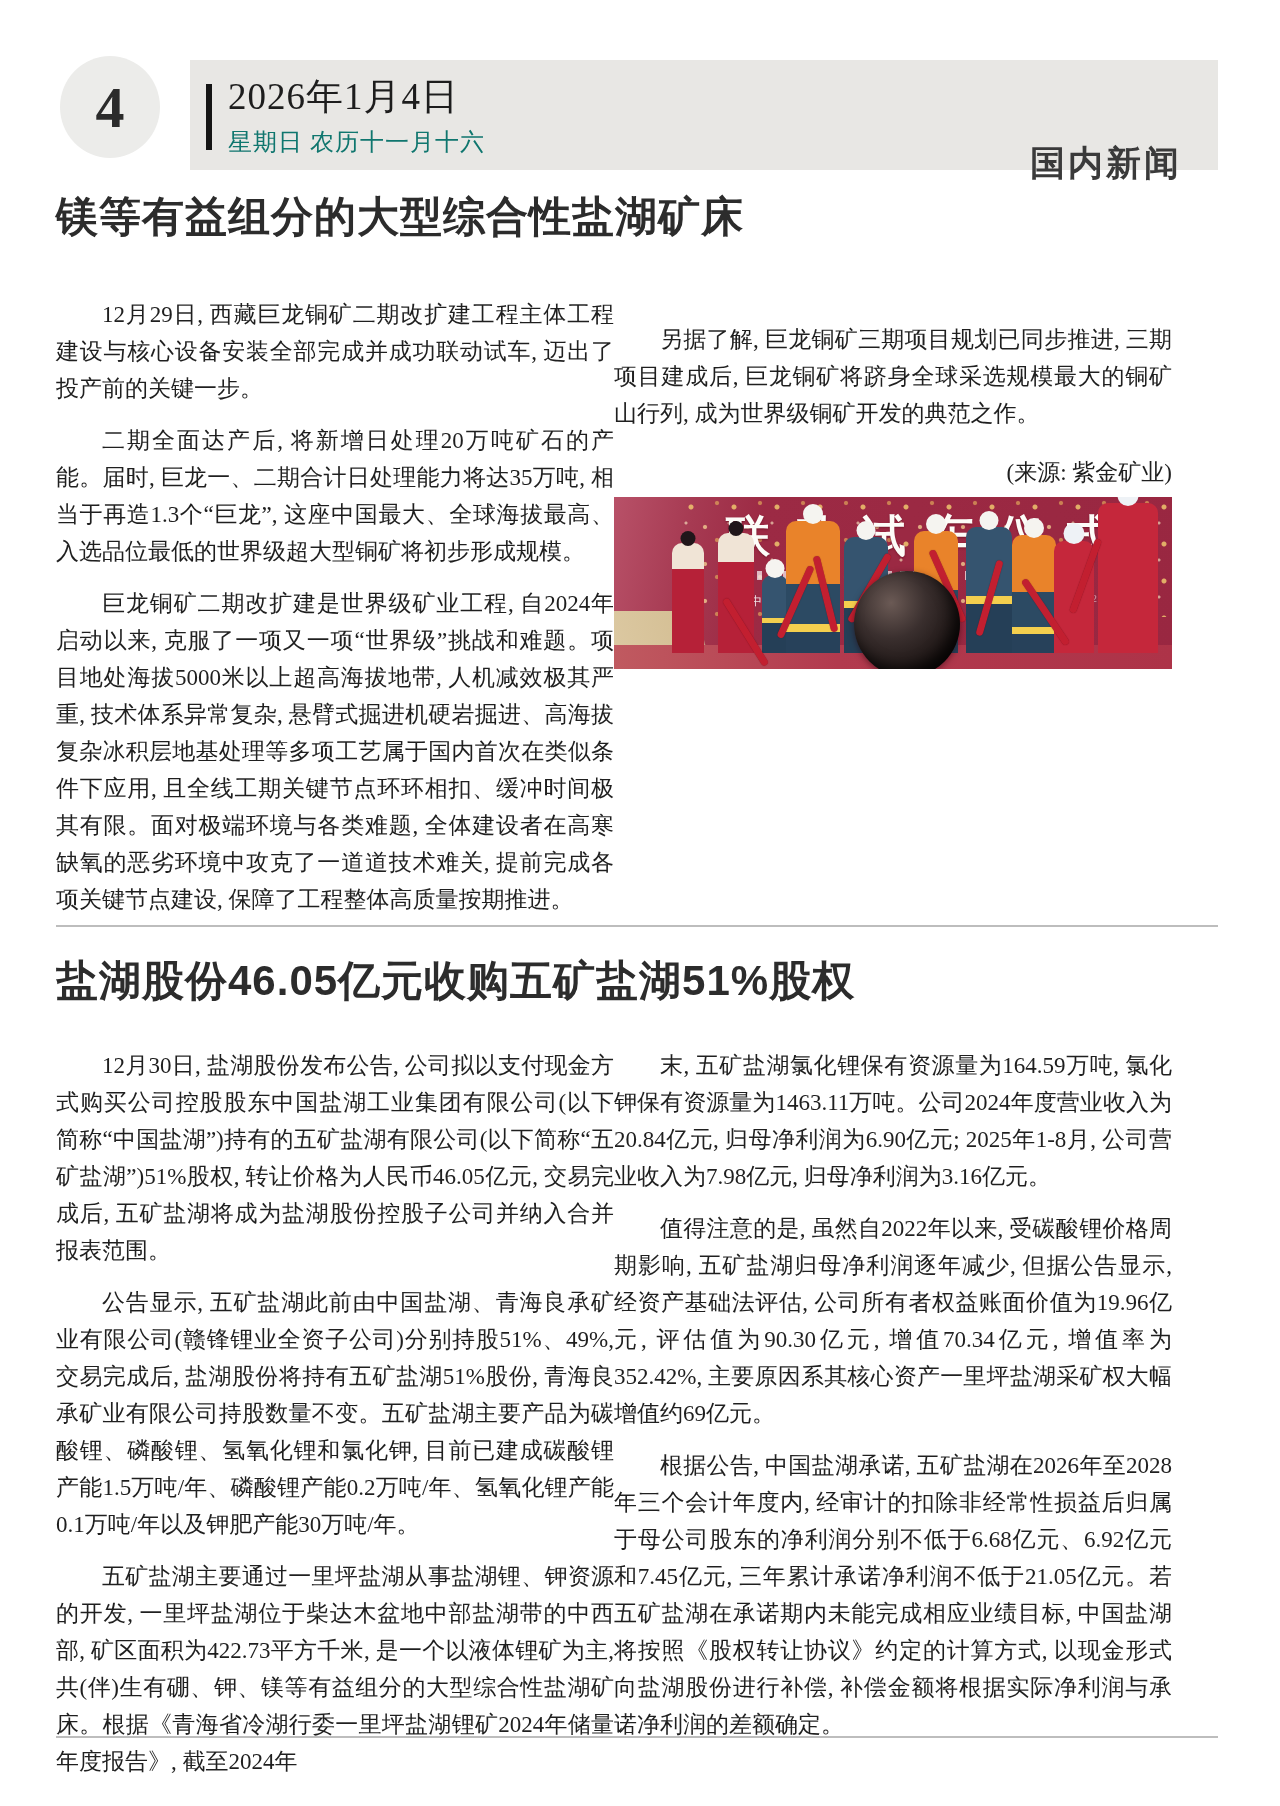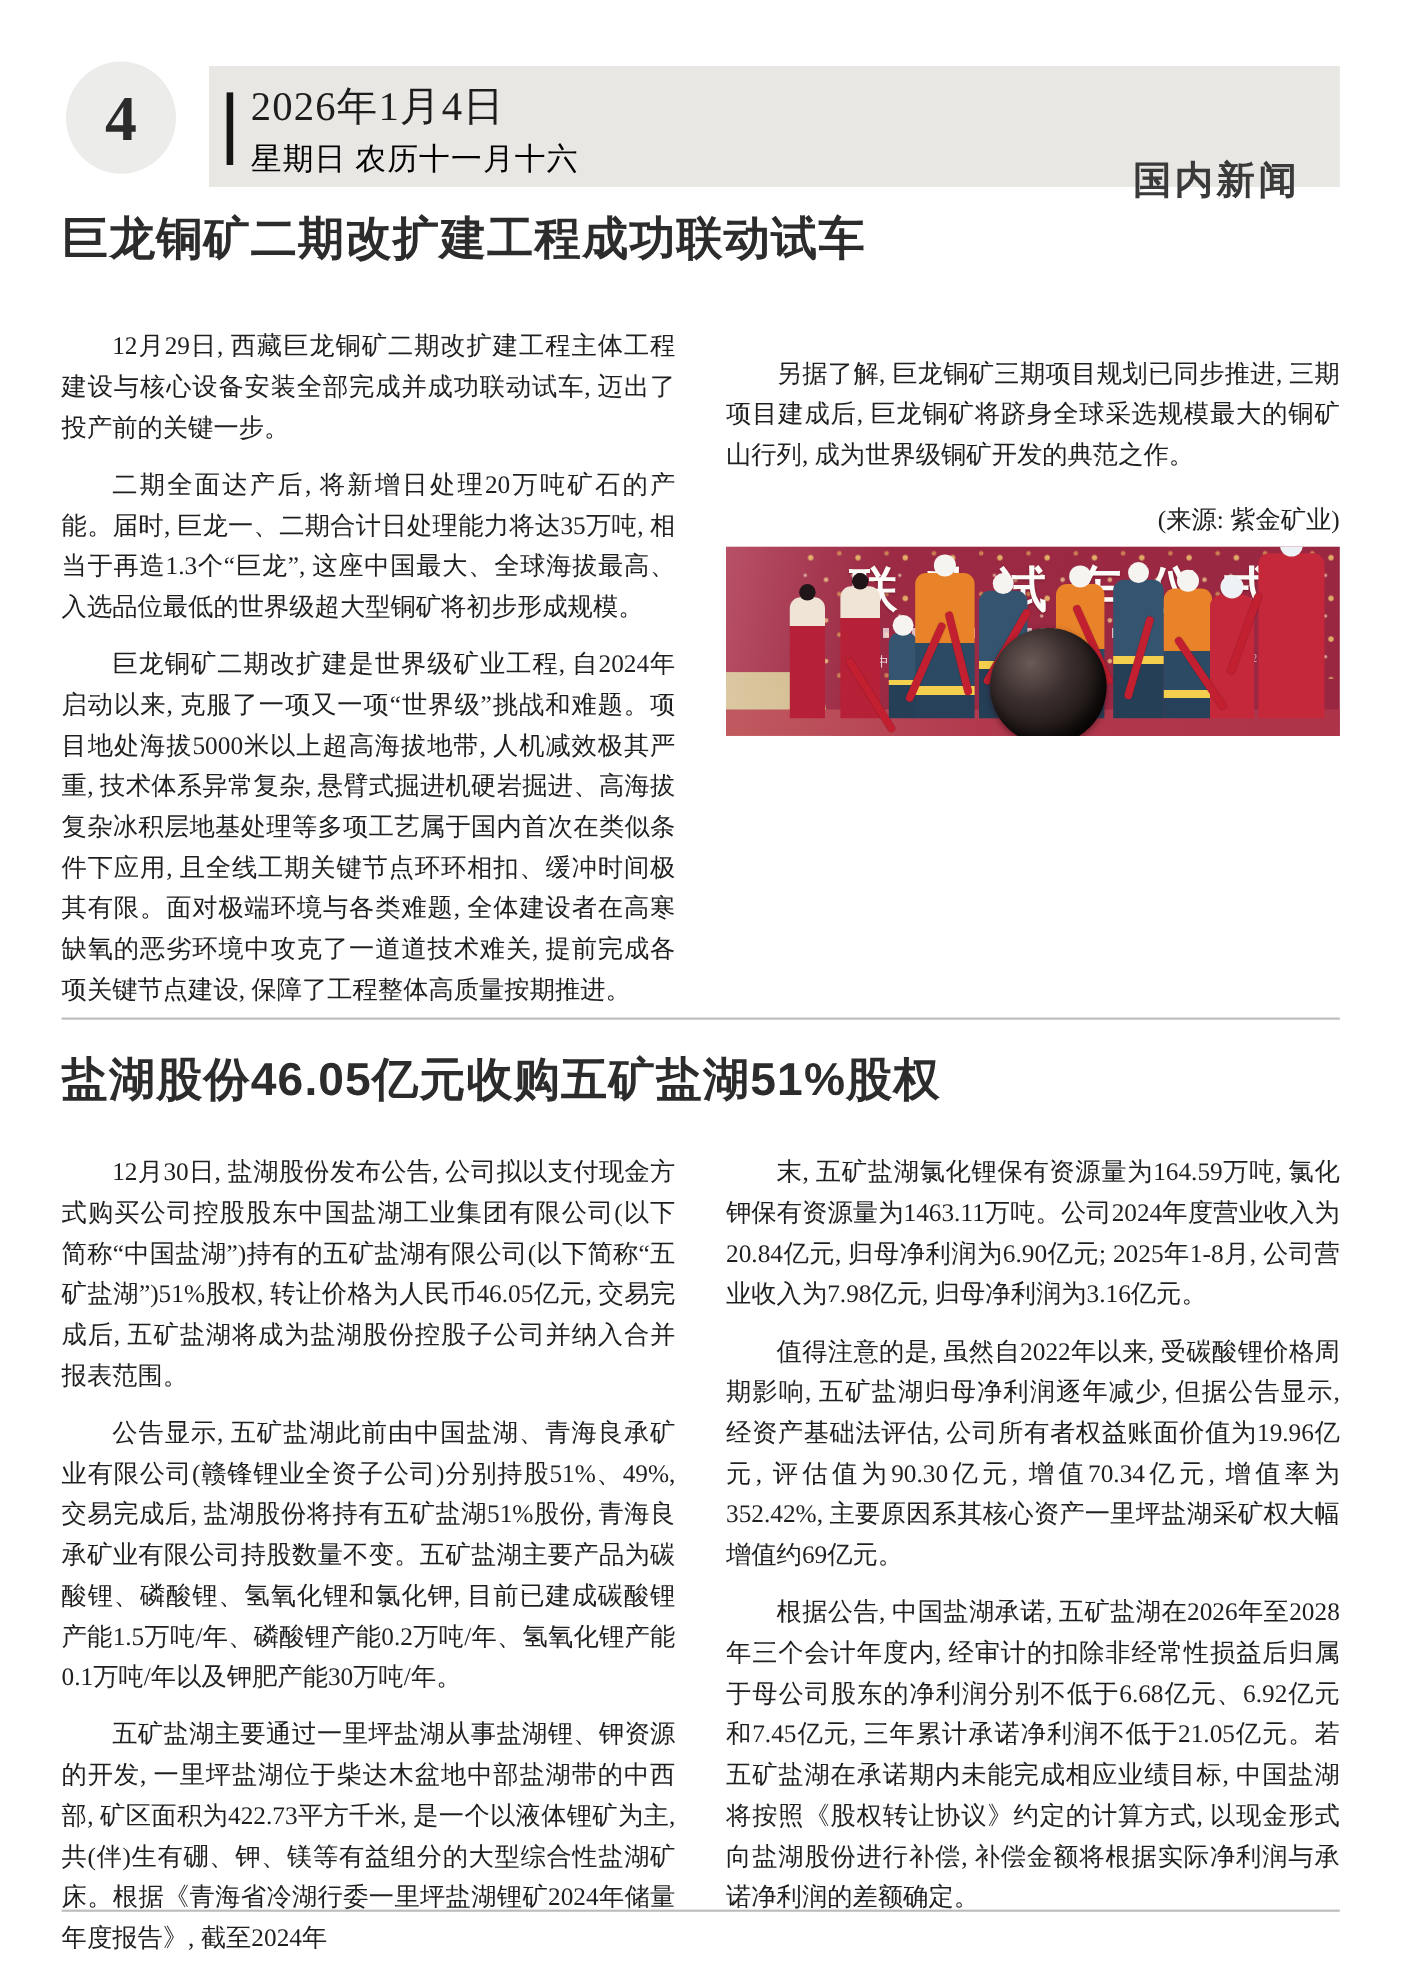--- a/index.html
+++ b/index.html
@@ -6,30 +6,30 @@
   .page{position:relative;width:1280px;height:1806px;background:#ffffff;overflow:hidden;
         font-family:"Liberation Serif","DejaVu Serif",serif;color:#1f1f1f;}
 
   
   .pagenum-circle{position:absolute;left:60px;top:56px;width:100px;height:102px;border-radius:50%;
         background:#ececea;display:flex;align-items:center;justify-content:center;}
   .pagenum-circle span{font-size:58px;font-weight:700;color:#2b2b2b;font-family:"Liberation Serif","DejaVu Serif",serif;}
   .header-band{position:absolute;left:190px;top:60px;width:1028px;height:110px;background:#e8e7e4;}
   .header-bar{position:absolute;left:16px;top:24px;width:6px;height:66px;background:#151515;}
   .header-date{position:absolute;left:38px;top:12px;font-size:37px;color:#1d1d1d;letter-spacing:1px;}
-  .header-lunar{position:absolute;left:38px;top:66px;font-size:28px;color:#000000;letter-spacing:1px;}
+  .header-lunar{position:absolute;left:38px;top:66px;font-size:24px;color:#0f766e;letter-spacing:1px;}
   .header-section{position:absolute;right:36px;top:32px;font-size:35px;font-weight:800;color:#3a3a3a;
         font-family:"Liberation Sans","DejaVu Sans",sans-serif;letter-spacing:3px;margin-top:48px;}
 
   
   .headline{position:absolute;left:56px;width:1162px;font-size:42px;line-height:50px;font-weight:900;
         color:#2c2c2c;font-family:"Liberation Sans","DejaVu Sans",sans-serif;letter-spacing:1px;}
   #headline1{top:192px;}
   #headline2{top:956px;}
-  .cols{position:absolute;left:56px;width:1162px;display:flex;gap:46px;}
+  .cols{position:absolute;left:56px;width:1162px;display:flex;}
   #a1cols{top:288px;}
   #a2cols{top:1040px;}
   .col{width:558px;}
   .col.pad8{padding-top:8px;}
   .col.pad33{padding-top:33px;}
   .col.pad7{padding-top:7px;}
   .col p{margin:0 0 15px 0;font-size:23px;line-height:37px;text-align:justify;text-indent:2em;
         color:#1f1f1f;}
   .source{font-size:23px;line-height:37px;text-align:right;color:#1f1f1f;margin-top:22px;}
   .source2{font-size:23px;line-height:37px;text-align:right;color:#1f1f1f;margin-top:14px;}
@@ -71,21 +71,21 @@
   <div class="pagenum-circle">
     <span>4</span>
   </div>
   <div class="header-band">
     <div class="header-bar"></div>
     <div class="header-date">2026年1月4日</div>
     <div class="header-lunar">星期日 农历十一月十六</div>
     <div class="header-section">国内新闻</div>
   </div>
 
-  <div class="headline" id="headline1">巨龙铜矿二期改扩建工程成功联动试车</div>
+  <div class="headline" id="headline1">镁等有益组分的大型综合性盐湖矿床</div>
   <div class="cols" id="a1cols">
     <div class="col pad8">
       <p>12月29日, 西藏巨龙铜矿二期改扩建工程主体工程建设与核心设备安装全部完成并成功联动试车, 迈出了投产前的关键一步。</p>
       <p>二期全面达产后, 将新增日处理20万吨矿石的产能。届时, 巨龙一、二期合计日处理能力将达35万吨, 相当于再造1.3个“巨龙”, 这座中国最大、全球海拔最高、入选品位最低的世界级超大型铜矿将初步形成规模。</p>
       <p>巨龙铜矿二期改扩建是世界级矿业工程, 自2024年启动以来, 克服了一项又一项“世界级”挑战和难题。项目地处海拔5000米以上超高海拔地带, 人机减效极其严重, 技术体系异常复杂, 悬臂式掘进机硬岩掘进、高海拔复杂冰积层地基处理等多项工艺属于国内首次在类似条件下应用, 且全线工期关键节点环环相扣、缓冲时间极其有限。面对极端环境与各类难题, 全体建设者在高寒缺氧的恶劣环境中攻克了一道道技术难关, 提前完成各项关键节点建设, 保障了工程整体高质量按期推进。</p>
     </div>
     <div class="col pad33">
       <p>另据了解, 巨龙铜矿三期项目规划已同步推进, 三期项目建成后, 巨龙铜矿将跻身全球采选规模最大的铜矿山行列, 成为世界级铜矿开发的典范之作。</p>
       <div class="source">(来源: 紫金矿业)</div>
       <div class="photo" id="ceremony-photo">

